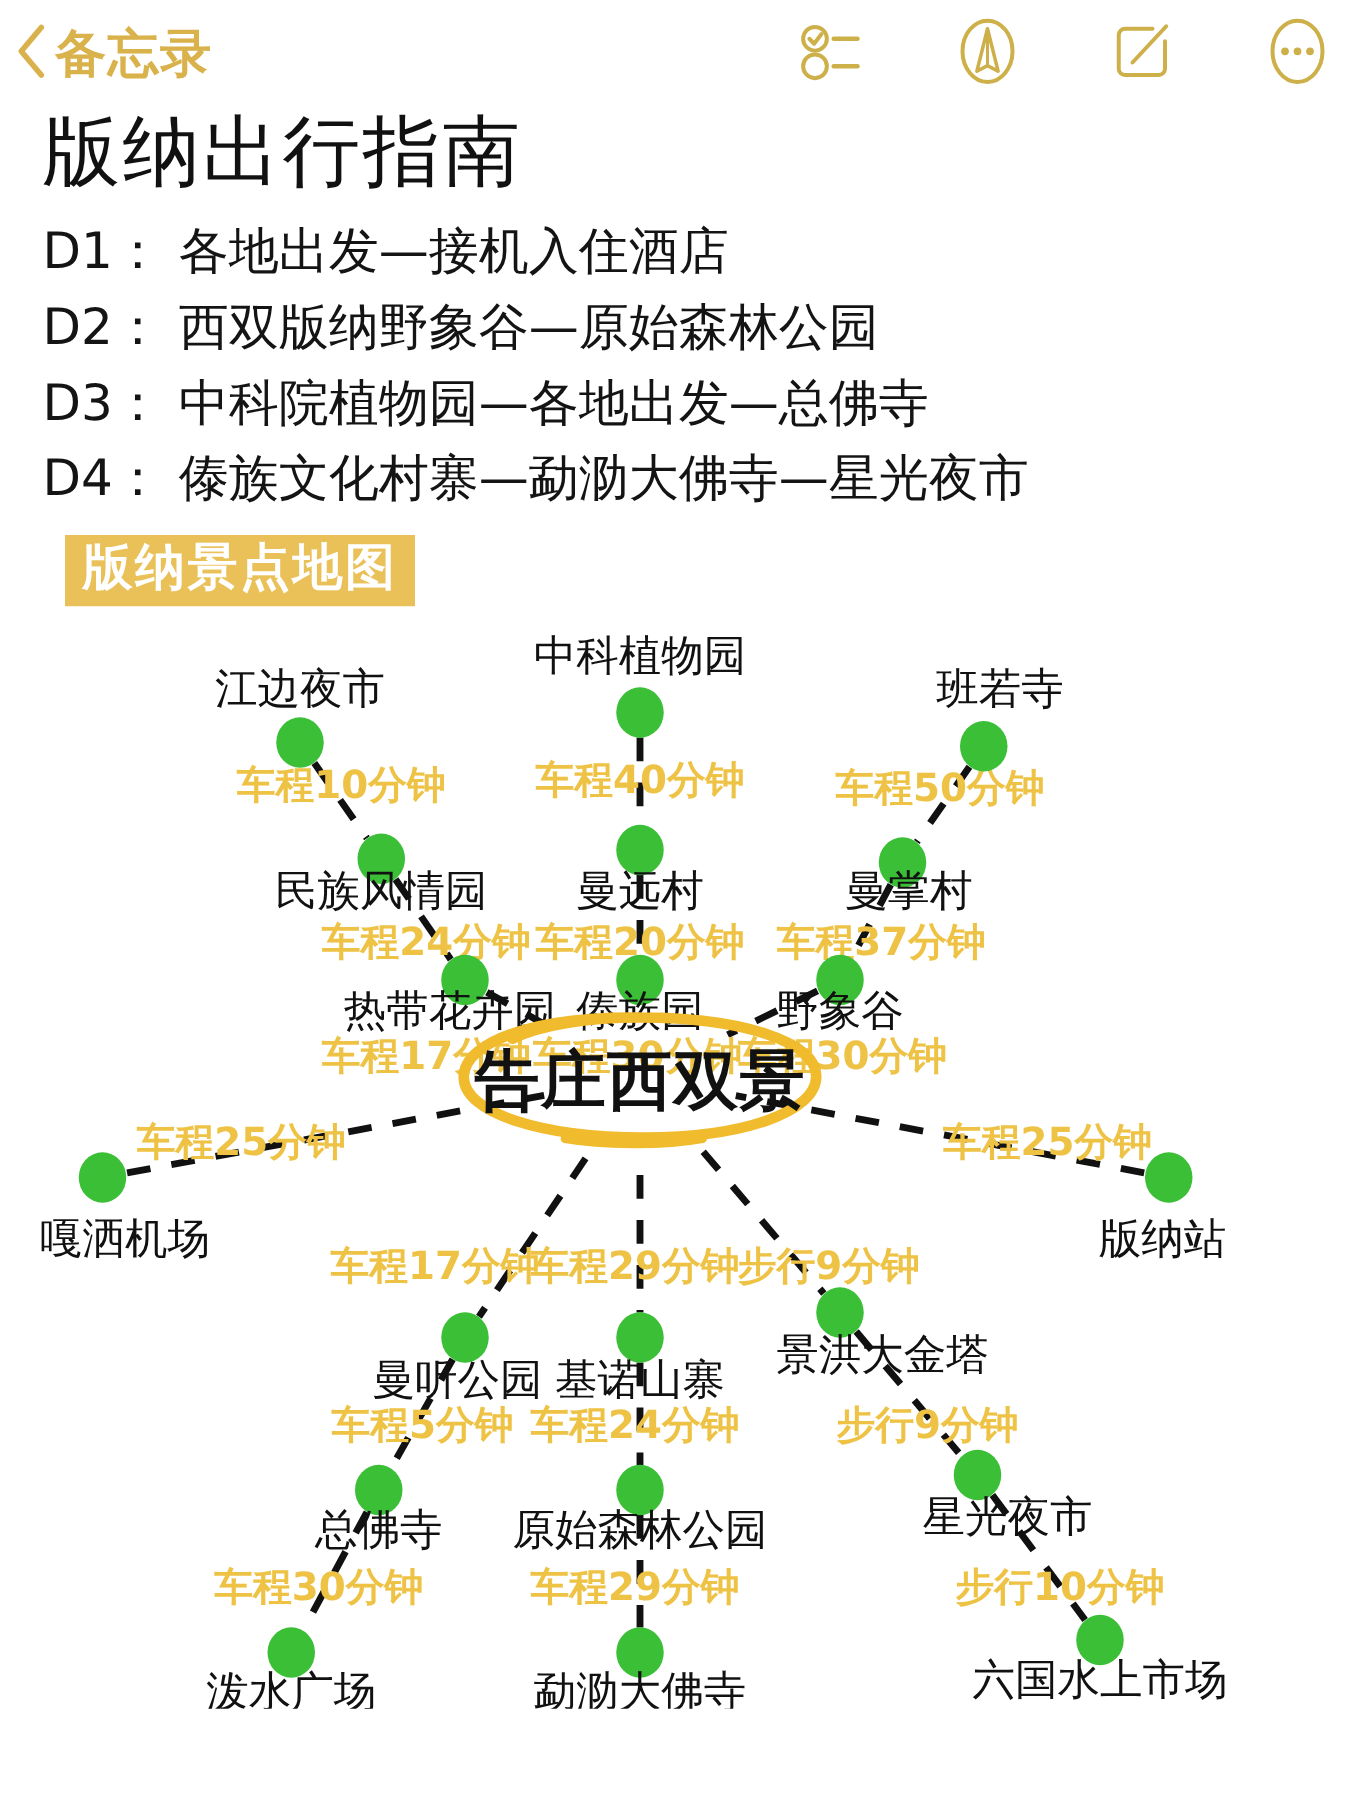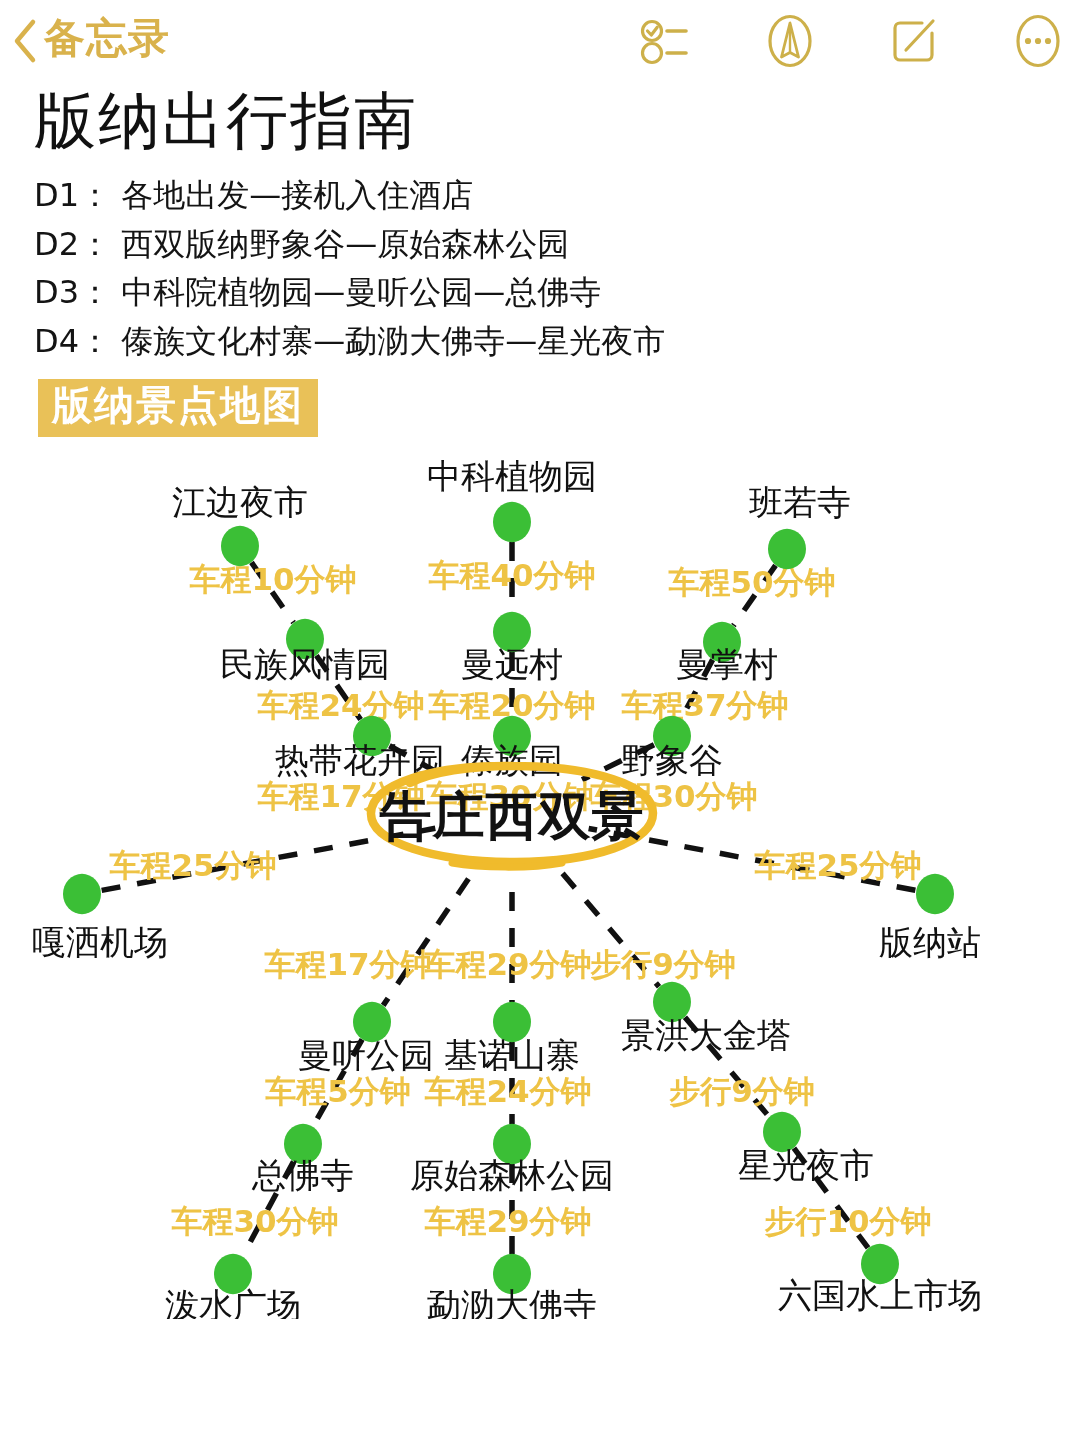--- a/index.html
+++ b/index.html
@@ -9,21 +9,21 @@
     font-family: "Liberation Sans", "DejaVu Sans", sans-serif;
     overflow: hidden;
   }
   #app { position: relative; width: 1080px; height: 1440px; background:#fff; }
 
   
   .topbar {
     position: relative; height: 82px; width: 100%;
     display: flex; align-items: center;
   }
-  .back-group { display: flex; align-items: flex-start; margin-left: 10px; }
+  .back-group { display: flex; align-items: flex-end; margin-left: 10px; }
   .chev {
     width: 30px; height: 46px; position: relative; flex: 0 0 auto;
   }
   .chev svg { display:block; }
   .app-title {
     font-size: 41px; font-weight: 700; color: #d9b24c;
     letter-spacing: 1px; margin-left: 4px; line-height: 1;
     font-family: "DejaVu Sans", "Liberation Sans", sans-serif;
   }
   .bar-icons {
@@ -34,28 +34,28 @@
 
   
   .note { padding: 0 0 0 34px; }
   .note-title {
     font-size: 62px; font-weight: 400; color: #111; letter-spacing: 2px;
     margin-top: 6px; line-height: 1.08;
     font-family: "DejaVu Sans", "Liberation Sans", sans-serif;
   }
   .itinerary { margin-top: 16px; }
   .it-line {
-    font-size: 32px; color: #141414; line-height: 1.52;
+    font-size: 40px; color: #141414; line-height: 1.52;
     white-space: nowrap;
     font-family: "DejaVu Sans", "Liberation Sans", sans-serif;
   }
   .it-line .dayk { letter-spacing: 0px; }
 
   .section-badge {
-    display: inline-block; margin: 14px 0 0 4px;
+    display: inline-block; margin: 14px 0 0 18px;
     background: #e9c158; color: #ffffff;
     font-size: 40px; font-weight: 700; letter-spacing: 2px;
     padding: 3px 14px 7px 14px; line-height: 1.18;
     font-family: "DejaVu Sans", "Liberation Sans", sans-serif;
   }
 
   
   .mapwrap { position: relative; width: 1080px; height: 880px; margin-top: 2px; }
   .mapwrap svg { position: absolute; left: 0; top: 0; }
 
@@ -131,21 +131,21 @@
       <div class="it-line">
         <span class="dayk">D1：</span>
         <span>各地出发—接机入住酒店</span>
       </div>
       <div class="it-line">
         <span class="dayk">D2：</span>
         <span>西双版纳野象谷—原始森林公园</span>
       </div>
       <div class="it-line">
         <span class="dayk">D3：</span>
-        <span>中科院植物园—曼听公园—总佛寺</span>
+        <span>中科院植物园—各地出发—总佛寺</span>
       </div>
       <div class="it-line">
         <span class="dayk">D4：</span>
         <span>傣族文化村寨—勐泐大佛寺—星光夜市</span>
       </div>
     </div>
 
     <div class="section-badge">版纳景点地图</div>
   </div>
 

